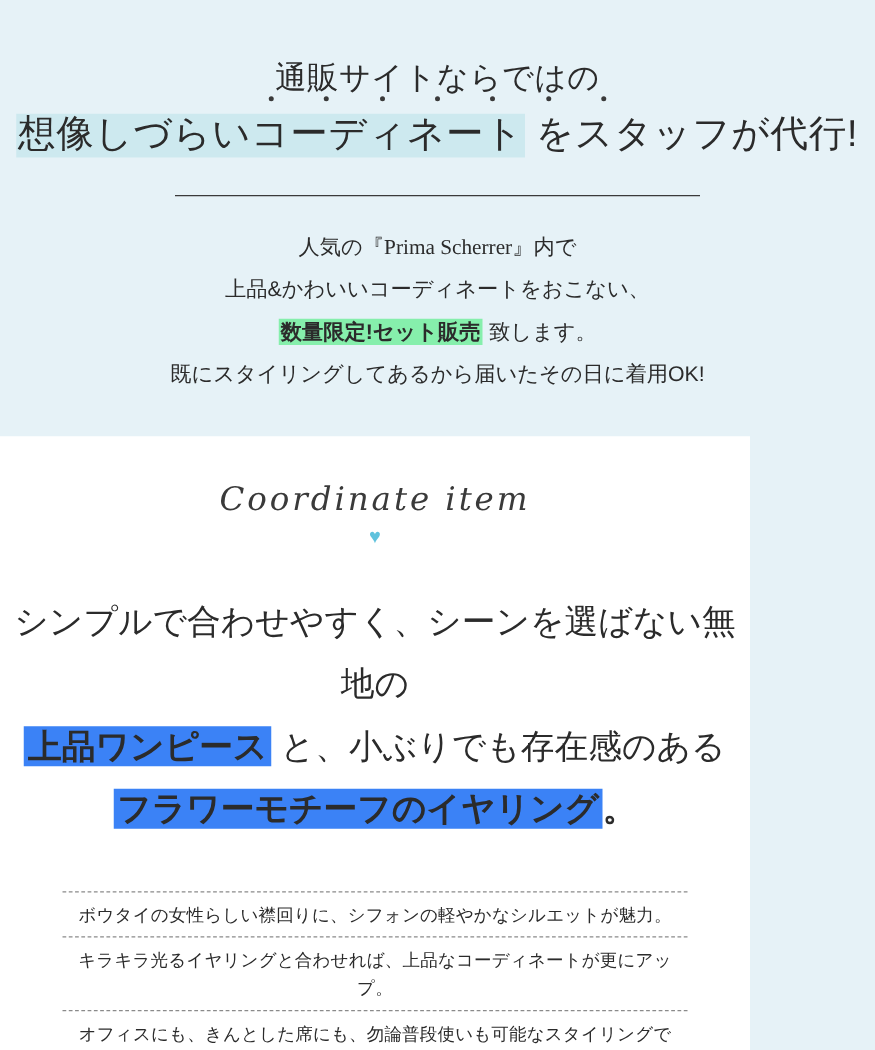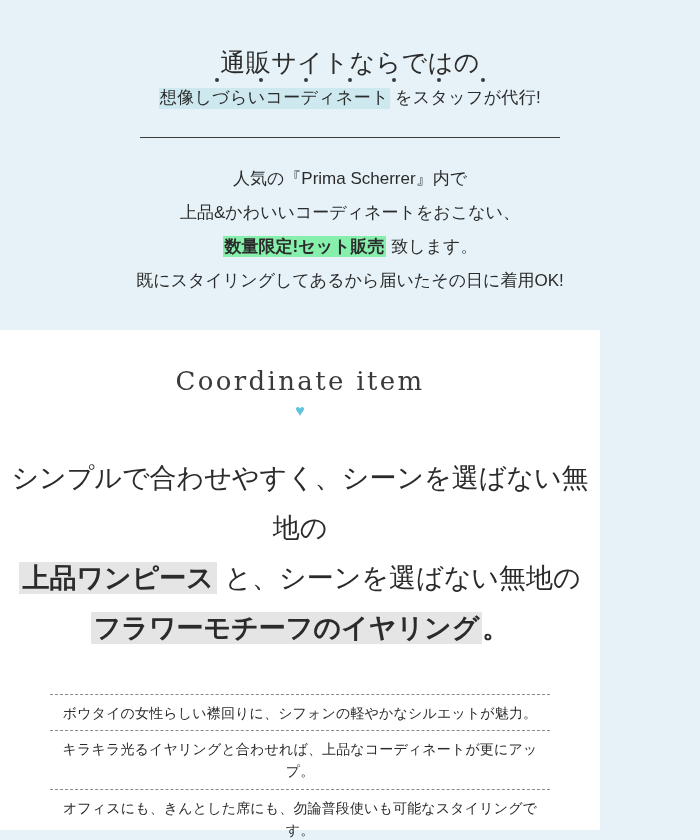--- a/index.html
+++ b/index.html
@@ -31,21 +31,21 @@
   }
   .head-line1 {
     font-size: 25px;
     letter-spacing: 0.02em;
     line-height: 1.45;
     color: #2b2b2b;
     font-weight: 400;
   }
   .head-line2 {
     margin-top: 6px;
-    font-size: 17px;
+    font-size: 30px;
     line-height: 1.45;
     letter-spacing: 0.02em;
     white-space: nowrap;
   }
   .emph-dots {
     position: relative;
     background: #cde9ef;
     padding: 0 1px 2px 1px;
   }
   
@@ -74,60 +74,61 @@
   }
 
   
   .lead {
     margin-top: 24px;
     text-align: center;
     font-size: 17px;
     line-height: 2.0;
     color: #2b2b2b;
   }
-  .lead .serif { font-family: Liberation Sans, sans-serif; }
+  .lead .serif { font-family: Liberation Serif, serif; }
   .lead-strong {
     font-weight: bold;
     background: #86efac;
     padding: 1px 2px;
   }
 
   
   .card {
     margin-top: 32px;
     width: 600px;
     height: 500px;
     background: #ffffff;
     position: relative;
   }
   .script-title {
     margin-top: 36px;
     text-align: center;
     font-family: "DejaVu Serif", serif;
+    font-style: italic;
     font-size: 26px;
     letter-spacing: 0.09em;
     color: #3a3a3a;
   }
   .heart {
     text-align: center;
     margin-top: 6px;
     color: #5fc2dd;
     font-size: 16px;
   }
 
   .card-body {
     margin-top: 34px;
     text-align: center;
     font-size: 27px;
     line-height: 1.85;
     color: #2b2b2b;
   }
   .hl {
     font-weight: bold;
-    background: #e5e5e5;
+    background: #3b82f6;
     padding: 1px 3px;
   }
   .bold-plain { font-weight: bold; }
 
   
   .notes {
     margin: 40px auto 0 auto;
     width: 500px;
     text-align: center;
     font-size: 14px;
@@ -169,21 +170,21 @@
     <div><span class="lead-strong">数量限定!セット販売</span><span> 致します。</span></div>
     <div>既にスタイリングしてあるから届いたその日に着用OK!</div>
   </div>
 
   <div class="card">
     <div class="script-title">Coordinate item</div>
     <div class="heart">♥</div>
 
     <div class="card-body">
       <div>シンプルで合わせやすく、シーンを選ばない無地の</div>
-      <div><span class="hl">上品ワンピース</span><span> と、シーンを選ばない無地の</span></div>
+      <div><span class="hl">上品ワンピース</span><span> と、小ぶりでも存在感のある</span></div>
       <div><span class="hl">フラワーモチーフのイヤリング</span><span class="bold-plain">。</span></div>
     </div>
 
     <div class="notes">
       <div class="note-line">ボウタイの女性らしい襟回りに、シフォンの軽やかなシルエットが魅力。</div>
       <div class="note-line">キラキラ光るイヤリングと合わせれば、上品なコーディネートが更にアップ。</div>
       <div class="note-line">オフィスにも、きんとした席にも、勿論普段使いも可能なスタイリングです。</div>
     </div>
   </div>
 

